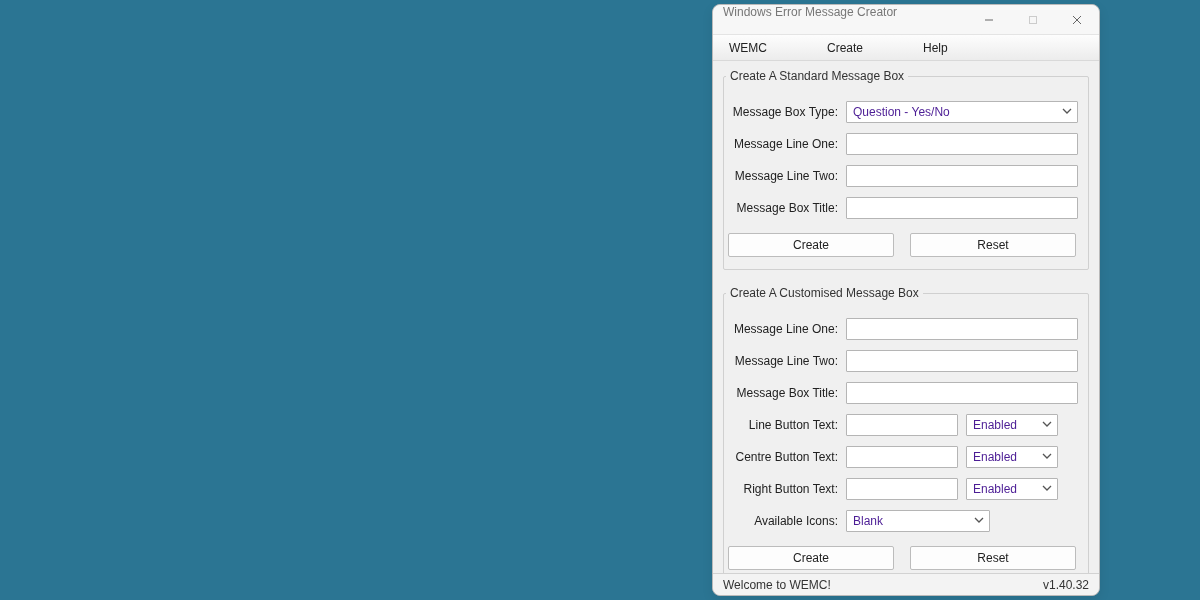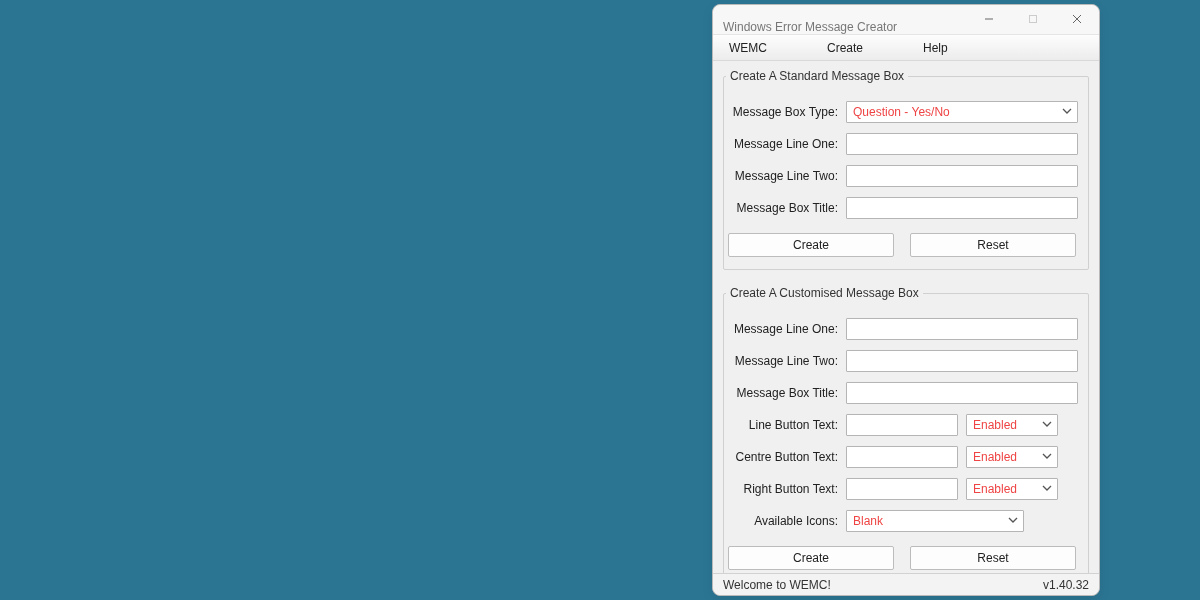--- a/index.html
+++ b/index.html
@@ -20,21 +20,21 @@
     background: #f0f0f0;
     border: 1px solid #b9b9b9;
     border-radius: 8px;
     display: flex;
     flex-direction: column;
     box-shadow: 0 4px 12px rgba(0,0,0,0.08);
   }
   .titlebar {
     height: 30px;
     display: flex;
-    align-items: flex-end;
+    align-items: flex-start;
     padding: 0 0 0 10px;
     background: #f7f7f7;
     border-radius: 8px 8px 0 0;
     border-bottom: 1px solid #e4e4e4;
   }
   .titlebar .title {
     flex: 1;
     font-size: 12px;
     color: #777;
   }
@@ -105,24 +105,24 @@
     flex: 1;
     height: 22px;
     background: #fff;
     border: 1px solid #b5b5b5;
     border-radius: 1px;
     font-size: 12px;
     display: flex;
     align-items: center;
     padding: 0 4px 0 6px;
     position: relative;
-    color: #ef4444;
+    color: #4c1d95;
   }
   .combo.small { width: 92px; flex: none; }
-  .combo.mid { width: 178px; flex: none; }
+  .combo.mid { width: 144px; flex: none; }
   .combo .arrow {
     position: absolute;
     right: 5px;
     top: 50%;
     transform: translateY(-50%);
     color: #555;
   }
   .combo .arrow svg { width: 10px; height: 10px; stroke: currentColor; fill: none; stroke-width: 1.3; }
   .btnrow {
     display: flex;

